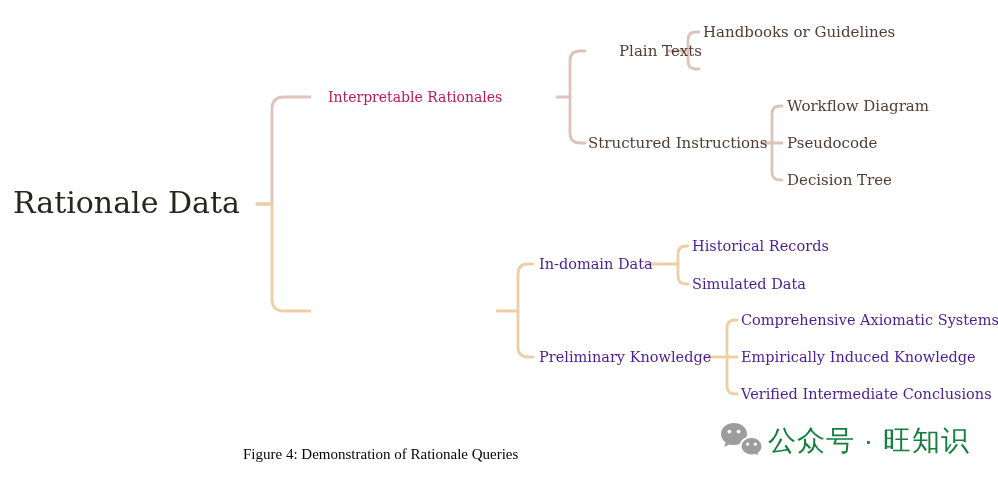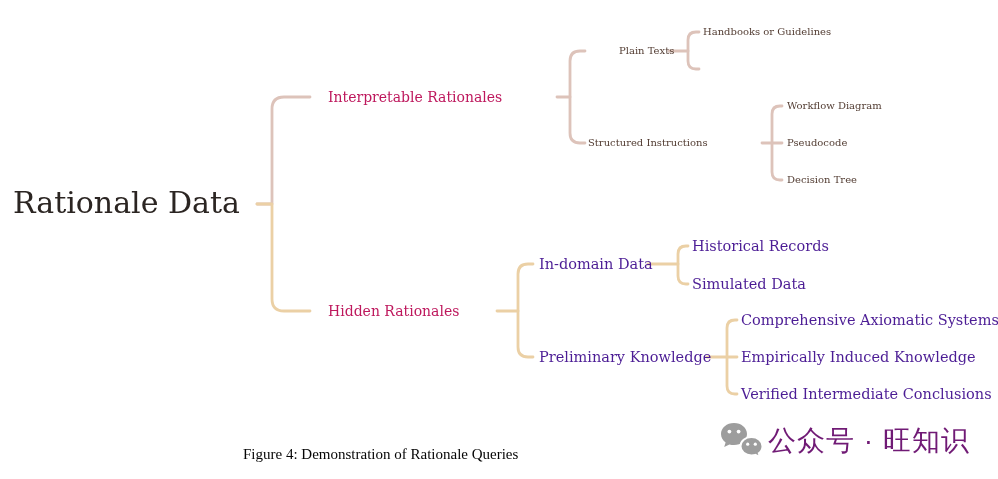--- a/index.html
+++ b/index.html
@@ -12,41 +12,41 @@
     font-family: "DejaVu Serif", serif;
   }
   .lbl {
     position: absolute;
     white-space: nowrap;
     line-height: 1;
     transform: translateY(-50%);
   }
   .root-lbl  { font-size: 30px; color: #2b2522; }
   .lvl1-lbl  { font-size: 14px; color: #be185d; }
-  .node-top  { font-size: 10px; color: #523c32; }
+  .node-top  { font-size: 15px; color: #523c32; }
   .node-bot  { font-size: 14.5px; color: #4c1d95; }
   #connectors { position: absolute; left: 0; top: 0; }
   #connectors path { fill: none; stroke-width: 2.8; stroke-linecap: round; stroke-linejoin: round; }
   .caption {
     position: absolute;
     left: 243px; top: 454px;
     transform: translateY(-50%);
     font-family: "Liberation Serif", serif;
     font-size: 15px;
     color: #050505;
     white-space: nowrap;
   }
   .watermark { position: absolute; left: 719px; top: 421px; width: 260px; height: 46px; }
   .watermark-text {
     position: absolute;
     left: 49px; top: 20px;
     transform: translateY(-50%);
     font-family: sans-serif;
     font-size: 28px;
-    color: #701a75;
+    color: #15803d;
     letter-spacing: 1px;
     white-space: nowrap;
   }
   .wechat-svg { position: absolute; left: 0; top: 0; }
 </style>
 </head>
 <body>
 
 <div id="figure">
 
@@ -67,21 +67,20 @@
       <path d="M 648 264 H 678"></path>
       <path d="M 688 246 H 686 Q 678 246 678 254 V 276 Q 678 284 686 284 H 688"></path>
       <path d="M 707 357 H 737"></path>
       <path d="M 737 320 H 735 Q 727 320 727 328 V 386 Q 727 394 735 394 H 737"></path>
     </g>
   </svg>
 
   <span class="lbl root-lbl" style="left:13px; top:203px">Rationale Data</span>
 
   <span class="lbl lvl1-lbl" style="left:328px; top:97px">Interpretable Rationales</span>
-  <span class="lbl lvl1-lbl" style="left:328px; top:311px">Hidden Rationales</span>
 
   <span class="lbl node-top" style="left:619px; top:51px">Plain Texts</span>
   <span class="lbl node-top" style="left:703px; top:32px">Handbooks or Guidelines</span>
   <span class="lbl node-top" style="left:588px; top:143px">Structured Instructions</span>
   <span class="lbl node-top" style="left:787px; top:106px">Workflow Diagram</span>
   <span class="lbl node-top" style="left:787px; top:143px">Pseudocode</span>
   <span class="lbl node-top" style="left:787px; top:180px">Decision Tree</span>
 
   <span class="lbl node-bot" style="left:539px; top:264px">In-domain Data</span>
   <span class="lbl node-bot" style="left:692px; top:246px">Historical Records</span>

